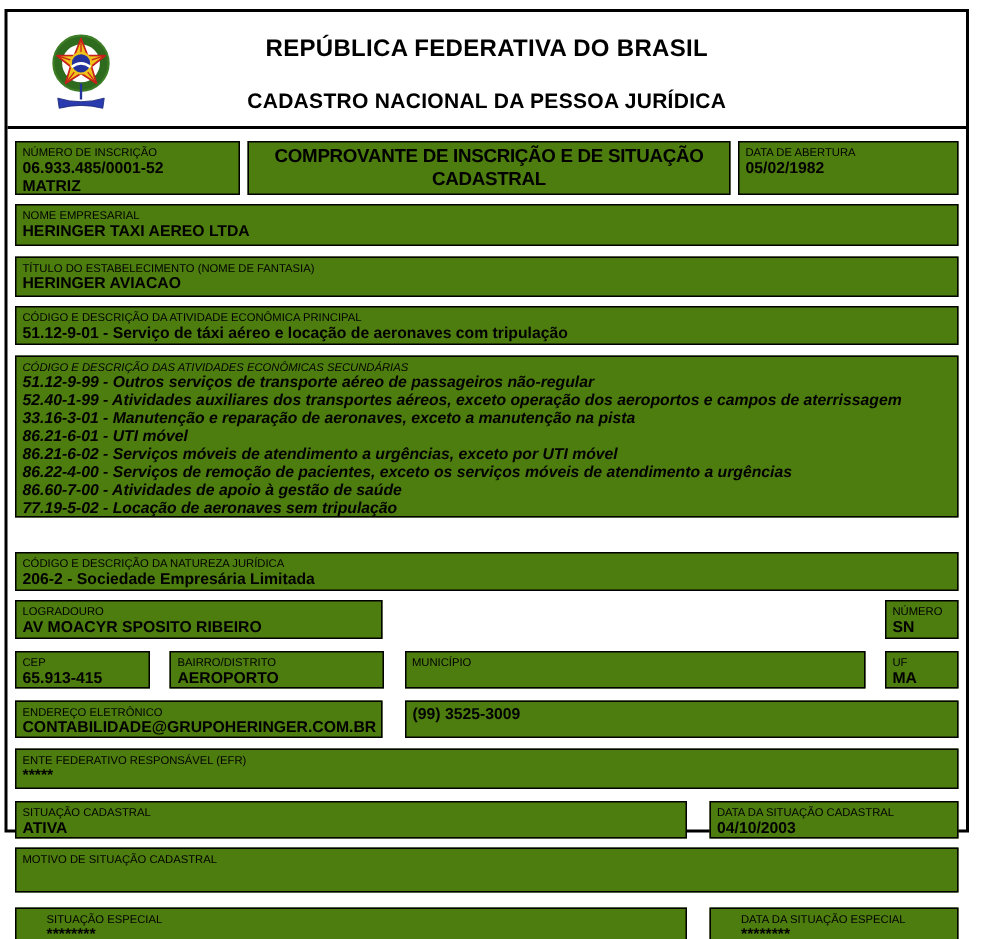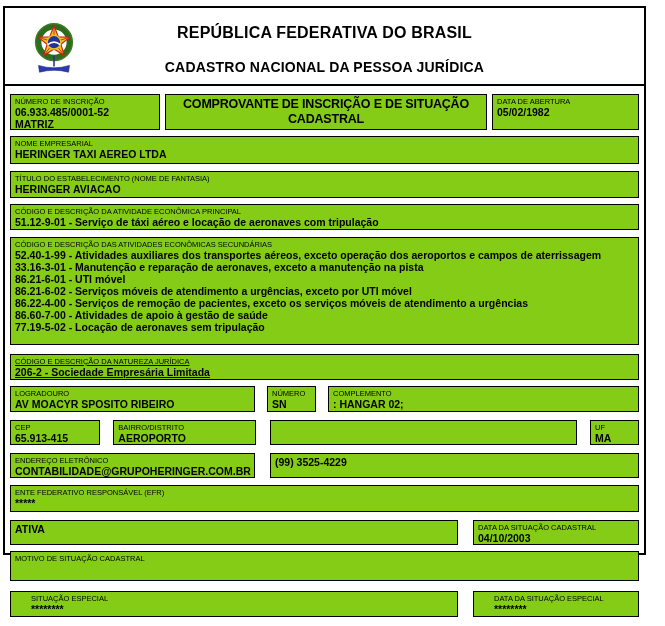--- a/index.html
+++ b/index.html
@@ -44,21 +44,21 @@
   
   .content { padding: 0 5px; }
   .row {
     display: flex;
     justify-content: space-between;
   }
   .fbox {
     border: 1px solid #000;
     padding: 2px 3px 0 4px;
     overflow: hidden;
-    background: #84cc16;
+    background: #4d7c0f;
   }
   .flabel {
     font-size: 7.5px;
     line-height: 9px;
     white-space: nowrap;
   }
   .fvalue {
     font-size: 10.5px;
     font-weight: bold;
     line-height: 12px;
@@ -73,22 +73,22 @@
     font-weight: bold;
     line-height: 15px;
     letter-spacing: -0.2px;
     padding: 0 16px;
   }
   
   .r-ident   { margin-top: 8px; }  .r-ident .fbox { height: 36px; }
   .r-nome    { margin-top: 6px; }  .r-nome .fbox { height: 28px; }
   .r-fant    { margin-top: 7px; }  .r-fant .fbox { height: 27px; }
   .r-princ   { margin-top: 6px; }  .r-princ .fbox { height: 26px; }
-  .r-sec     { margin-top: 7px; }  .r-sec .fbox { height: 108px; }
-  .r-nat     { margin-top: 9px; text-decoration: underline; }  .r-nat .fbox { height: 26px; }
+  .r-sec     { margin-top: 7px; font-style: italic; }  .r-sec .fbox { height: 108px; }
+  .r-nat     { margin-top: 23px; }  .r-nat .fbox { height: 26px; }
   .r-logr    { margin-top: 6px; }  .r-logr .fbox { height: 26px; }
   .r-cep     { margin-top: 8px; }  .r-cep .fbox { height: 25px; }
   .r-mail    { margin-top: 8px; }  .r-mail .fbox { height: 25px; }
   .r-efr     { margin-top: 7px; }  .r-efr .fbox { height: 27px; }
   .r-sit     { margin-top: 8px; }  .r-sit .fbox { height: 25px; }
   .r-motivo  { margin-top: 6px; }  .r-motivo .fbox { height: 30px; }
   .r-esp     { margin-top: 10px; } .r-esp .fbox { height: 26px; padding-left: 20px; }
 
   .w-full  { width: 100%; }
   .w-insc  { width: 150px; }
@@ -158,20 +158,21 @@
     <div class="row r-princ">
       <div class="fbox w-full">
         <div class="flabel">CÓDIGO E DESCRIÇÃO DA ATIVIDADE ECONÔMICA PRINCIPAL</div>
         <div class="fvalue">51.12-9-01 - Serviço de táxi aéreo e locação de aeronaves com tripulação</div>
       </div>
     </div>
 
     <div class="row r-sec">
       <div class="fbox w-full">
         <div class="flabel">CÓDIGO E DESCRIÇÃO DAS ATIVIDADES ECONÔMICAS SECUNDÁRIAS</div>
+        <div class="fvalue">51.12-9-99 - Outros serviços de transporte aéreo de passageiros não-regular</div>
         <div class="fvalue">52.40-1-99 - Atividades auxiliares dos transportes aéreos, exceto operação dos aeroportos e campos de aterrissagem</div>
         <div class="fvalue">33.16-3-01 - Manutenção e reparação de aeronaves, exceto a manutenção na pista</div>
         <div class="fvalue">86.21-6-01 - UTI móvel</div>
         <div class="fvalue">86.21-6-02 - Serviços móveis de atendimento a urgências, exceto por UTI móvel</div>
         <div class="fvalue">86.22-4-00 - Serviços de remoção de pacientes, exceto os serviços móveis de atendimento a urgências</div>
         <div class="fvalue">86.60-7-00 - Atividades de apoio à gestão de saúde</div>
         <div class="fvalue">77.19-5-02 - Locação de aeronaves sem tripulação</div>
       </div>
     </div>
 
@@ -184,62 +185,60 @@
 
     <div class="row r-logr">
       <div class="fbox w-logr">
         <div class="flabel">LOGRADOURO</div>
         <div class="fvalue">AV MOACYR SPOSITO RIBEIRO</div>
       </div>
       <div class="fbox w-num">
         <div class="flabel">NÚMERO</div>
         <div class="fvalue">SN</div>
       </div>
-      <div class="fbox w-compl">
-        <div class="flabel">COMPLEMENTO</div>
-        <div class="fvalue">: HANGAR 02;</div>
-      </div>
     </div>
 
     <div class="row r-cep">
       <div class="fbox w-cep">
         <div class="flabel">CEP</div>
         <div class="fvalue">65.913-415</div>
       </div>
       <div class="fbox w-bairro">
         <div class="flabel">BAIRRO/DISTRITO</div>
         <div class="fvalue">AEROPORTO</div>
       </div>
       <div class="fbox w-mun">
+        <div class="flabel">MUNICÍPIO</div>
       </div>
       <div class="fbox w-uf">
         <div class="flabel">UF</div>
         <div class="fvalue">MA</div>
       </div>
     </div>
 
     <div class="row r-mail">
       <div class="fbox w-mail">
         <div class="flabel">ENDEREÇO ELETRÔNICO</div>
         <div class="fvalue">CONTABILIDADE@GRUPOHERINGER.COM.BR</div>
       </div>
       <div class="fbox w-tel">
-        <div class="fvalue">(99) 3525-4229</div>
+        <div class="fvalue">(99) 3525-3009</div>
       </div>
     </div>
 
     <div class="row r-efr">
       <div class="fbox w-full">
         <div class="flabel">ENTE FEDERATIVO RESPONSÁVEL (EFR)</div>
         <div class="fvalue">*****</div>
       </div>
     </div>
 
     <div class="row r-sit">
       <div class="fbox w-sitl">
+        <div class="flabel">SITUAÇÃO CADASTRAL</div>
         <div class="fvalue">ATIVA</div>
       </div>
       <div class="fbox w-sitr">
         <div class="flabel">DATA DA SITUAÇÃO CADASTRAL</div>
         <div class="fvalue">04/10/2003</div>
       </div>
     </div>
 
     <div class="row r-motivo">
       <div class="fbox w-full">

